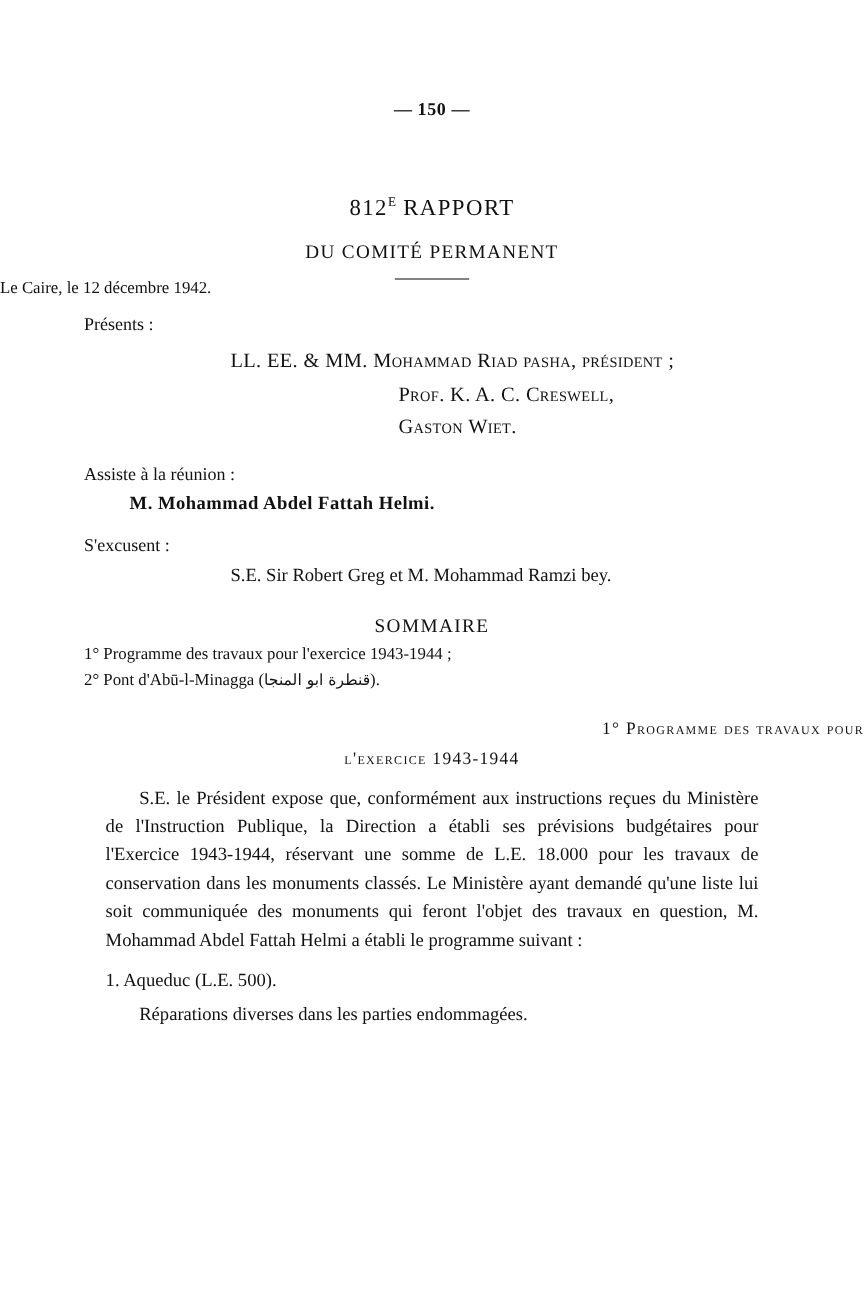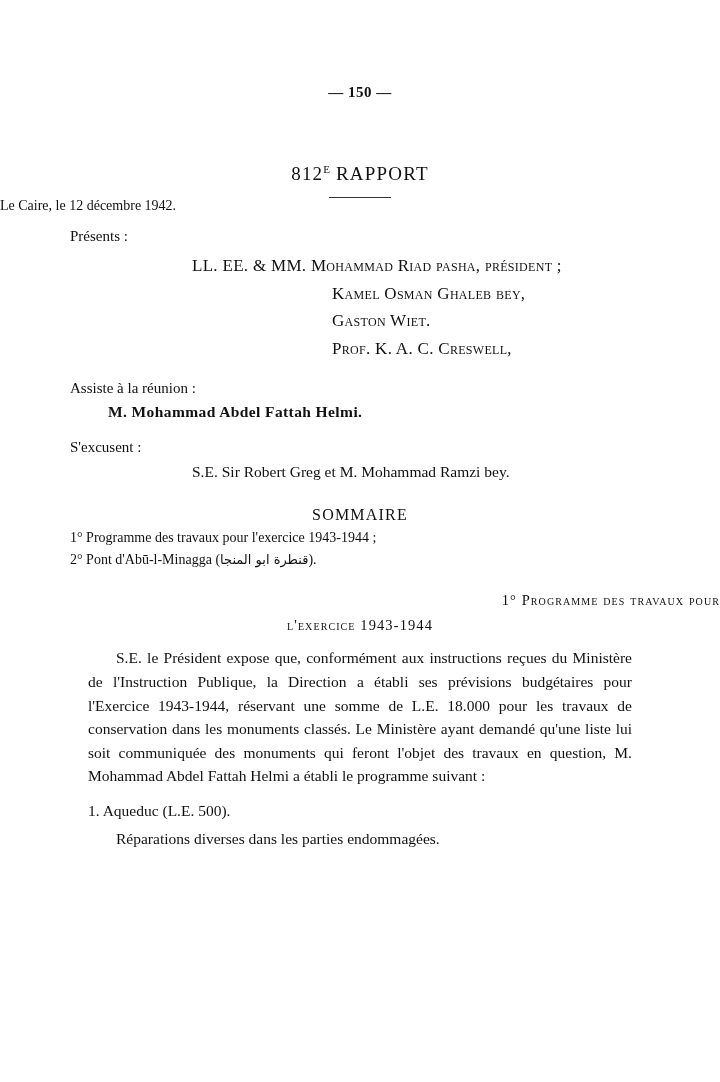--- a/index.html
+++ b/index.html
@@ -147,31 +147,31 @@
 </style>
 </head>
 <body>
 
 <div class="page">
 
   <div class="page-number">— 150 —</div>
 
   <div class="title-block">
     <div class="title-main"><span>812</span><span class="sup">E</span><span> Rapport</span></div>
+    <div class="title-sub">du Comité Permanent</div>
     <div class="rule"></div>
   </div>
 
   <div class="dateline">Le Caire, le 12 décembre 1942.</div>
 
   <div class="label">Présents :</div>
   <div class="attendees">
     <div class="line sc">LL. EE. &amp; MM. Mohammad Riad pasha, président ;</div>
-    <div class="line sc indent-2">Kamel Osman Ghaleb bey,</div>
+    <div class="line sc indent-2">Prof. K. A. C. Creswell,</div>
     <div class="line sc indent-2">Gaston Wiet.</div>
-    <div class="line sc indent-2">Prof. K. A. C. Creswell,</div>
   </div>
 
   <div class="label label-tight">Assiste à la réunion :</div>
   <div class="assist-line">M. Mohammad  Abdel  Fattah  Helmi.</div>
 
   <div class="label label-tight">S'excusent :</div>
   <div class="excuse-line">S.E. Sir Robert Greg et M. Mohammad Ramzi bey.</div>
 
   <div class="sommaire-head">SOMMAIRE</div>
   <div class="sommaire-item">1° Programme des travaux pour l'exercice 1943-1944 ;</div>

